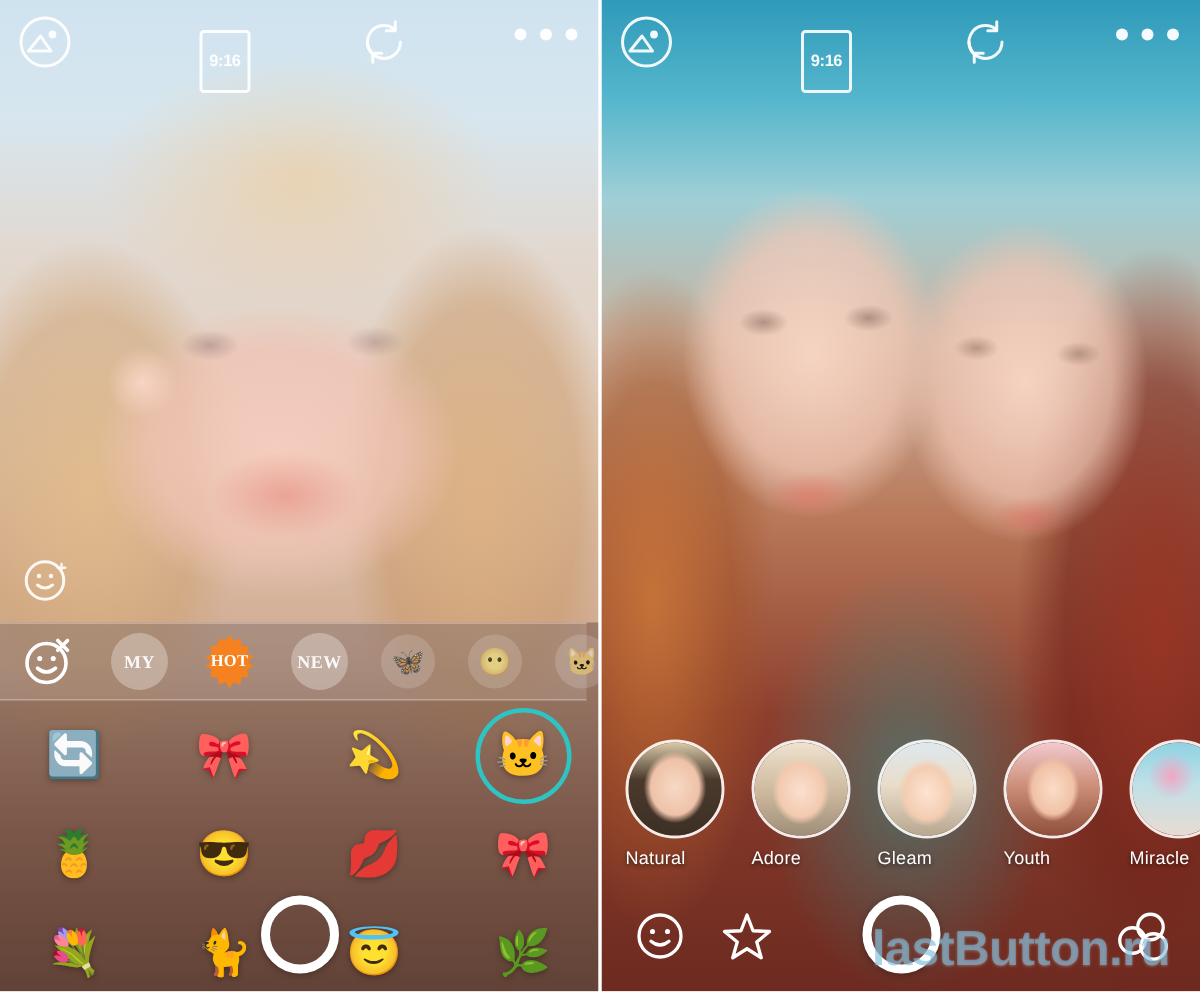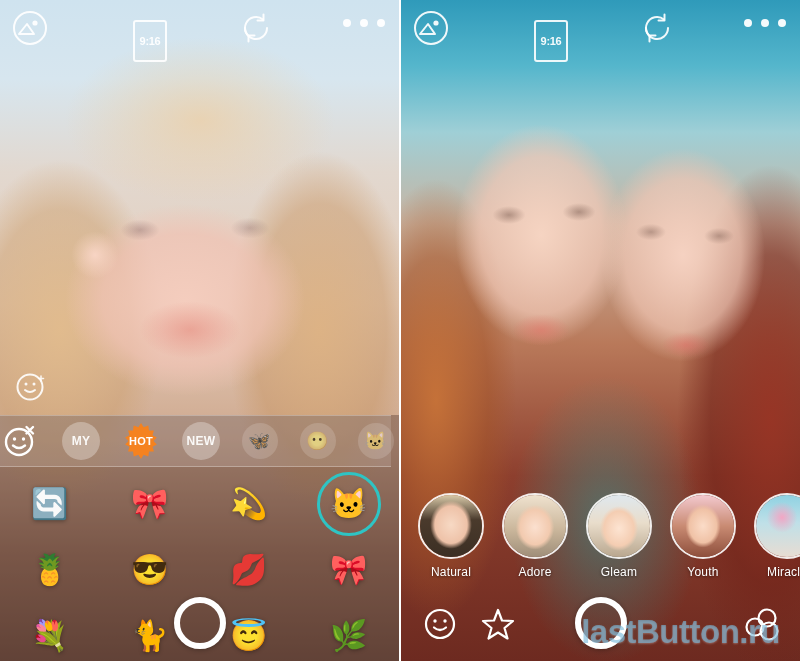--- a/index.html
+++ b/index.html
@@ -75,21 +75,21 @@
   .sticker-panel {
     position: absolute; left: 0; right: 0; bottom: 0; top: 415px;
     background: rgba(40,18,18,.30);
     z-index: 14;
   }
   .cat-bar {
     position: absolute; top: 0; left: 0; right: 8px; height: 52px;
     background: rgba(255,255,255,.14);
     border-top: 1px solid rgba(255,255,255,.28);
     border-bottom: 1px solid rgba(255,255,255,.28);
-    display: flex; align-items: center; padding-left: 0; gap: 22px;
+    display: flex; align-items: center; padding-left: 12px; gap: 22px; font-family: Liberation Serif, serif;
   }
   .cat { flex: 0 0 auto; display: flex; align-items: center; justify-content: center; }
   .cat-my, .cat-new {
     width: 38px; height: 38px; border-radius: 50%;
     background: rgba(255,255,255,.30);
     color: rgba(255,255,255,.92); font-size: 12px; font-weight: 700;
     display: flex; align-items: center; justify-content: center;
     letter-spacing: .3px;
   }
   .cat-hot {
@@ -126,21 +126,21 @@
   .smiley-float { position: absolute; left: 14px; top: 370px; width: 34px; height: 34px; z-index: 16; }
 
   
   .filter-row {
     position: absolute; left: 0; right: 0; bottom: 68px; height: 100px;
     display: flex; align-items: flex-start; z-index: 14;
     padding-left: 16px; gap: 16px;
   }
   .filter {
     flex: 0 0 auto; width: 68px;
-    display: flex; flex-direction: column; align-items: center; gap: 6px;
+    display: flex; flex-direction: column; gap: 6px;
   }
   .filter .thumb {
     width: 66px; height: 66px; border-radius: 50%;
     border: 2px solid rgba(255,255,255,.9);
     overflow: hidden; position: relative;
   }
   .filter .thumb i { position: absolute; inset: 0; display: block; }
   .f1 i { background:
       radial-gradient(ellipse 26px 30px at 50% 48%, #f7d9c4 0%, #eec2a8 62%, rgba(0,0,0,0) 80%),
       linear-gradient(180deg,#d8c9a8 0%, #4a3a2c 40%, #3c2f24 100%); }

